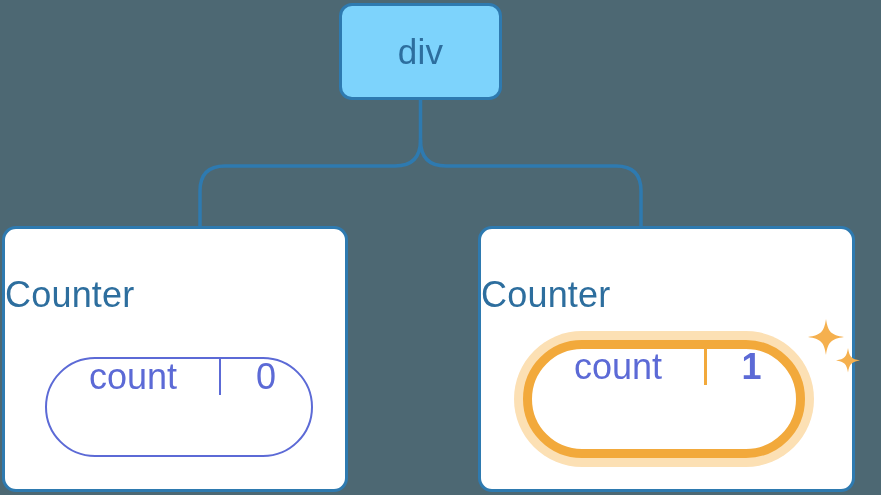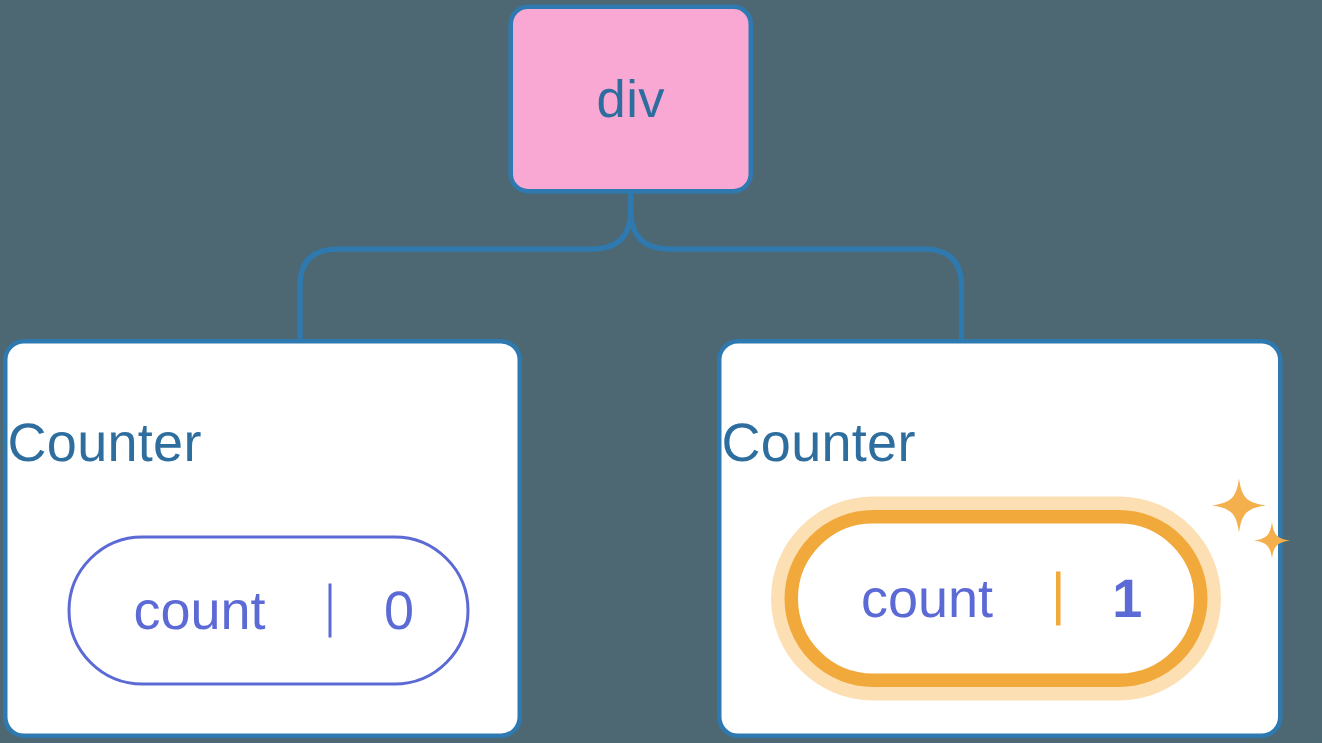--- a/index.html
+++ b/index.html
@@ -28,22 +28,22 @@
     height: 495px;
     pointer-events: none;
   }
 
   
   #root-node {
     position: absolute;
     left: 339px;
     top: 3px;
     width: 163px;
-    height: 126px;
-    background: #f9a8d4;
+    height: 97px;
+    background: #7dd3fc;
     border: 3px solid #2e7ab0;
     border-radius: 13px;
     box-sizing: border-box;
     display: flex;
     align-items: center;
     justify-content: center;
   }
   #root-node .node-title {
     font-size: 35px;
     color: #2d6e9e;
@@ -92,21 +92,21 @@
     top: 128px;
   }
   #pill-wrap-right {
     left: 42px;
     top: 111px;
   }
 
   .pill {
     position: relative;
     display: flex;
-    align-items: center;
+    align-items: flex-start;
     box-sizing: border-box;
     background: #ffffff;
   }
   
   .pill.idle {
     width: 268px;
     height: 100px;
     border: 2px solid #5c6ad6;
     border-radius: 50px;
   }

